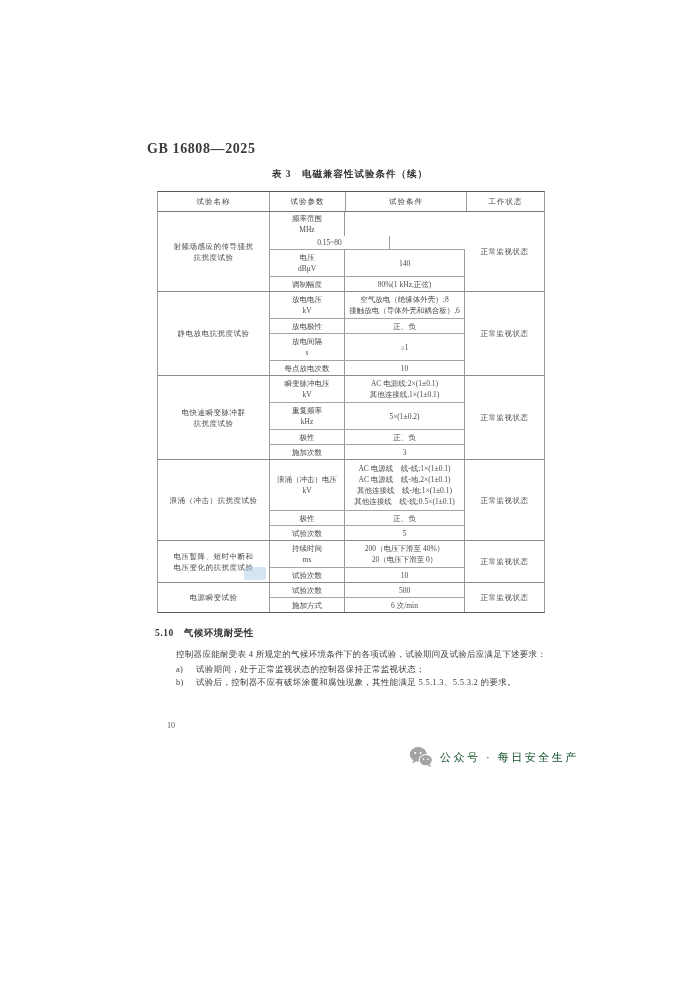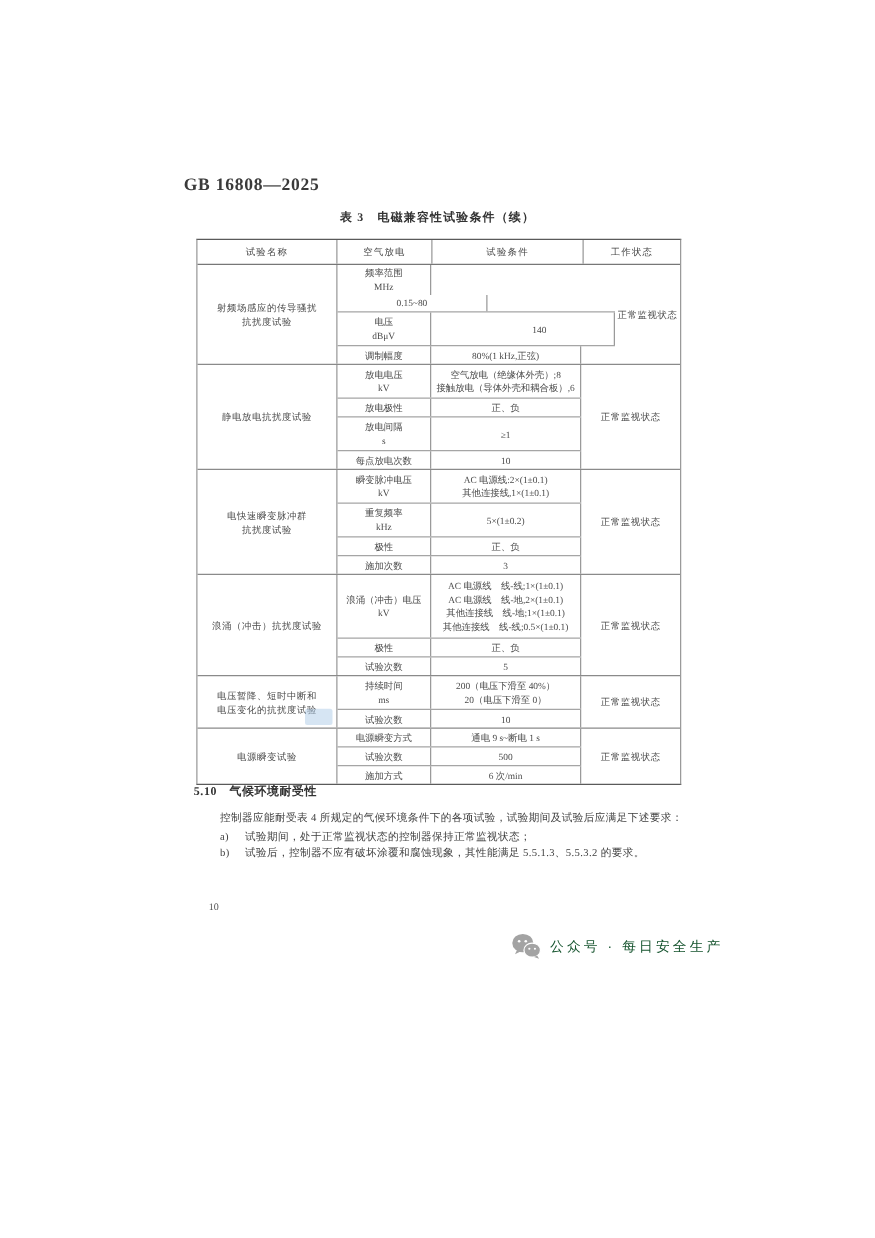--- a/index.html
+++ b/index.html
@@ -81,41 +81,41 @@
 </head>
 <body>
 
 <div class="gb-header">GB 16808—2025</div>
 
 <div class="table-title">表 3　电磁兼容性试验条件（续）</div>
 
 <div class="emc-table">
   <div class="thead">
     <div class="hcell col-name vline">试验名称</div>
-    <div class="hcell col-param vline">空气放电</div>
+    <div class="hcell col-param vline">试验参数</div>
     <div class="hcell col-cond vline">试验条件</div>
     <div class="hcell col-status">工作状态</div>
   </div>
   <div id="table-body">
       <div class="tgroup">
         <div class="name-cell col-name vline">
           <div class="rline">射频场感应的传导骚扰</div>
           <div class="rline">抗扰度试验</div>
         </div>
         <div class="mid">
           <div class="trow" style="min-height: 26px; flex-direction: column;">
             <div class="pcell">
               <div class="rline">频率范围</div>
               <div class="rline">MHz</div>
             </div>
             <div class="ccell">
               <div class="rline">0.15~80</div>
             </div>
           </div>
-          <div class="trow" style="min-height: 26px; gap: 27px;">
+          <div class="trow" style="min-height: 26px;">
             <div class="pcell">
               <div class="rline">电压</div>
               <div class="rline">dBμV</div>
             </div>
             <div class="ccell">
               <div class="rline">140</div>
             </div>
           </div>
           <div class="trow" style="min-height: 14px;">
             <div class="pcell">
@@ -276,28 +276,20 @@
             </div>
           </div>
         </div>
         <div class="status-cell col-status">正常监视状态</div>
       </div>
       <div class="tgroup">
         <div class="name-cell col-name vline">
           <div class="rline">电源瞬变试验</div>
         </div>
         <div class="mid">
-          <div class="trow" style="min-height: 14px;">
-            <div class="pcell">
-              <div class="rline">电源瞬变方式</div>
-            </div>
-            <div class="ccell">
-              <div class="rline">通电 9 s~断电 1 s</div>
-            </div>
-          </div>
           <div class="trow" style="min-height: 14px;">
             <div class="pcell">
               <div class="rline">试验次数</div>
             </div>
             <div class="ccell">
               <div class="rline">500</div>
             </div>
           </div>
           <div class="trow" style="min-height: 14px;">
             <div class="pcell">

